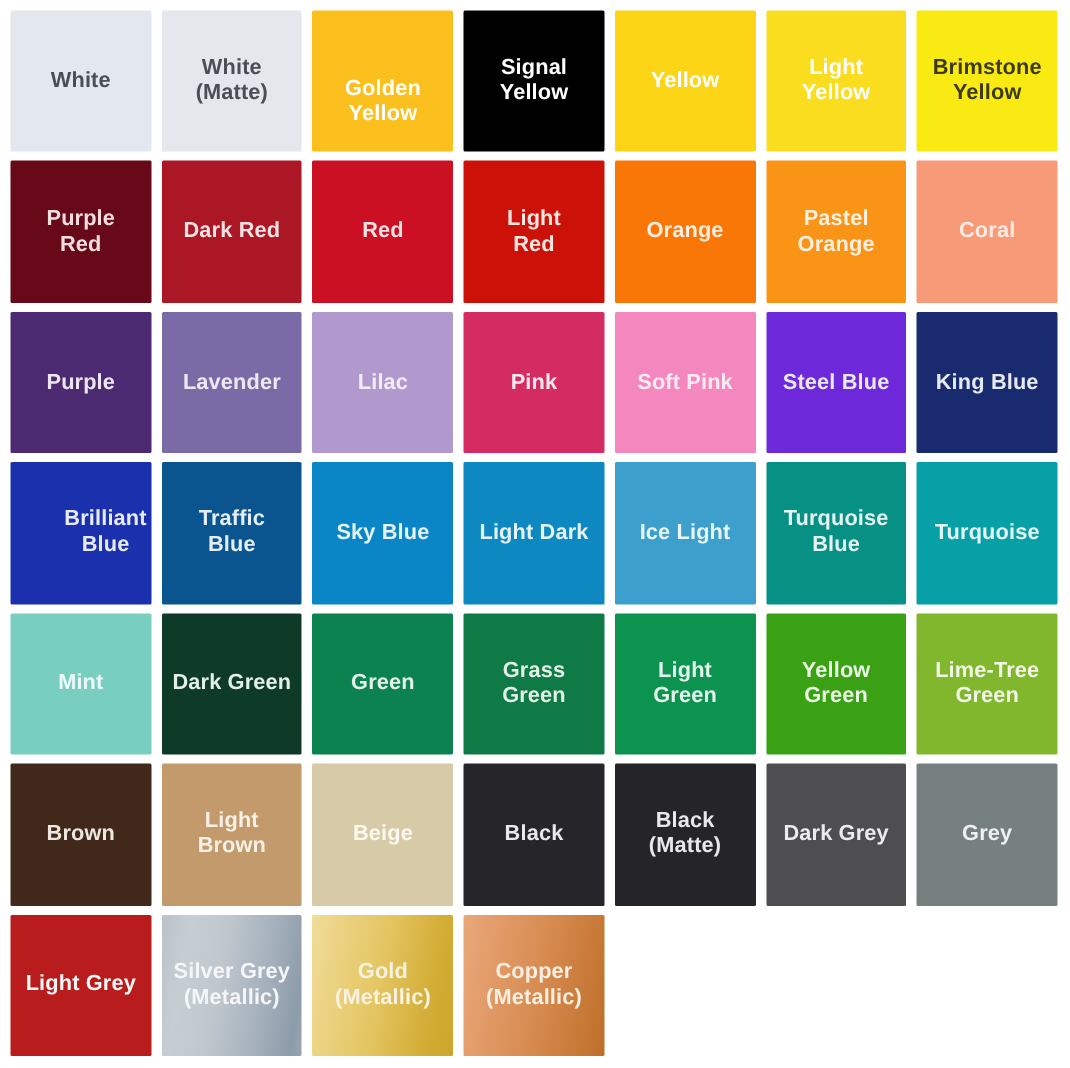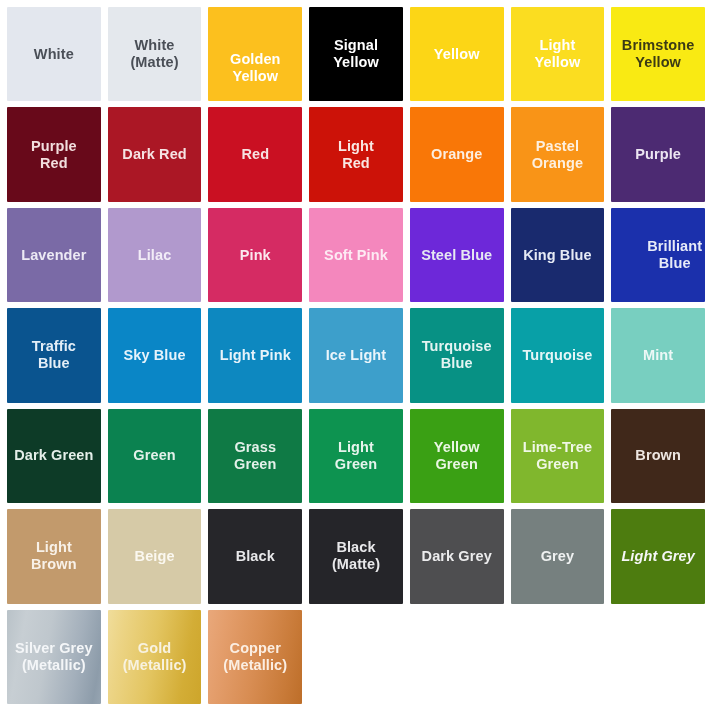--- a/index.html
+++ b/index.html
@@ -84,20 +84,23 @@
     </div>
     <div class="swatch" style="background: rgb(204, 18, 8);">
       <span class="swatch-label" style="color: rgb(249, 230, 226);">Light<br>Red</span>
     </div>
     <div class="swatch" style="background: rgb(249, 119, 7);">
       <span class="swatch-label" style="color: rgb(252, 238, 224);">Orange</span>
     </div>
     <div class="swatch" style="background: rgb(249, 148, 23);">
       <span class="swatch-label" style="color: rgb(253, 240, 224);">Pastel<br>Orange</span>
     </div>
+    <div class="swatch" style="background: rgb(247, 154, 120);">
+      <span class="swatch-label" style="color: rgb(253, 234, 226);">Coral</span>
+    </div>
     <div class="swatch" style="background: rgb(76, 42, 114);">
       <span class="swatch-label" style="color: rgb(236, 230, 242);">Purple</span>
     </div>
     <div class="swatch" style="background: rgb(122, 106, 166);">
       <span class="swatch-label" style="color: rgb(236, 233, 244);">Lavender</span>
     </div>
     <div class="swatch" style="background: rgb(177, 153, 205);">
       <span class="swatch-label" style="color: rgb(242, 236, 247);">Lilac</span>
     </div>
     <div class="swatch" style="background: rgb(213, 43, 99);">
@@ -115,21 +118,21 @@
     <div class="swatch" style="background: rgb(27, 48, 172); padding-left: 33px;">
       <span class="swatch-label" style="color: rgb(231, 235, 248);">Brilliant<br>Blue</span>
     </div>
     <div class="swatch" style="background: rgb(10, 84, 143);">
       <span class="swatch-label" style="color: rgb(228, 238, 247);">Traffic<br>Blue</span>
     </div>
     <div class="swatch" style="background: rgb(10, 134, 198);">
       <span class="swatch-label" style="color: rgb(230, 243, 251);">Sky Blue</span>
     </div>
     <div class="swatch" style="background: rgb(13, 136, 192);">
-      <span class="swatch-label" style="color: rgb(231, 243, 250);">Light Pink</span>
+      <span class="swatch-label" style="color: rgb(231, 243, 250);">Light Dark</span>
     </div>
     <div class="swatch" style="background: rgb(61, 159, 203);">
       <span class="swatch-label" style="color: rgb(234, 245, 251);">Ice Light</span>
     </div>
     <div class="swatch" style="background: rgb(7, 145, 132);">
       <span class="swatch-label" style="color: rgb(228, 244, 242);">Turquoise<br>Blue</span>
     </div>
     <div class="swatch" style="background: rgb(8, 160, 167);">
       <span class="swatch-label" style="color: rgb(228, 245, 246);">Turquoise</span>
     </div>
@@ -168,21 +171,21 @@
     </div>
     <div class="swatch" style="background: rgb(37, 37, 41);">
       <span class="swatch-label" style="color: rgb(232, 232, 234);">Black<br>(Matte)</span>
     </div>
     <div class="swatch" style="background: rgb(78, 78, 80);">
       <span class="swatch-label" style="color: rgb(236, 236, 237);">Dark Grey</span>
     </div>
     <div class="swatch" style="background: rgb(118, 128, 127);">
       <span class="swatch-label" style="color: rgb(239, 241, 241);">Grey</span>
     </div>
-    <div class="swatch" style="background: #4d7c0f; font-style: italic;">
+    <div class="swatch" style="background: #b91c1c;">
       <span class="swatch-label" style="color: rgb(246, 247, 247);">Light Grey</span>
     </div>
     <div class="swatch" style="background: linear-gradient(100deg, rgb(185, 194, 200) 0%, rgb(199, 206, 211) 18%, rgb(191, 199, 205) 42%, rgb(163, 175, 187) 72%, rgb(141, 156, 170) 92%, rgb(151, 165, 178) 100%);">
       <span class="swatch-label" style="color: rgb(244, 246, 248);">Silver Grey<br>(Metallic)</span>
     </div>
     <div class="swatch" style="background: linear-gradient(100deg, rgb(240, 221, 155) 0%, rgb(236, 212, 133) 16%, rgb(227, 197, 97) 48%, rgb(211, 173, 54) 80%, rgb(205, 165, 43) 100%);">
       <span class="swatch-label" style="color: rgb(248, 242, 224);">Gold<br>(Metallic)</span>
     </div>
     <div class="swatch" style="background: linear-gradient(100deg, rgb(233, 168, 123) 0%, rgb(228, 158, 108) 18%, rgb(216, 141, 83) 50%, rgb(200, 122, 56) 82%, rgb(189, 110, 41) 100%);">
       <span class="swatch-label" style="color: rgb(251, 238, 226);">Copper<br>(Metallic)</span>

